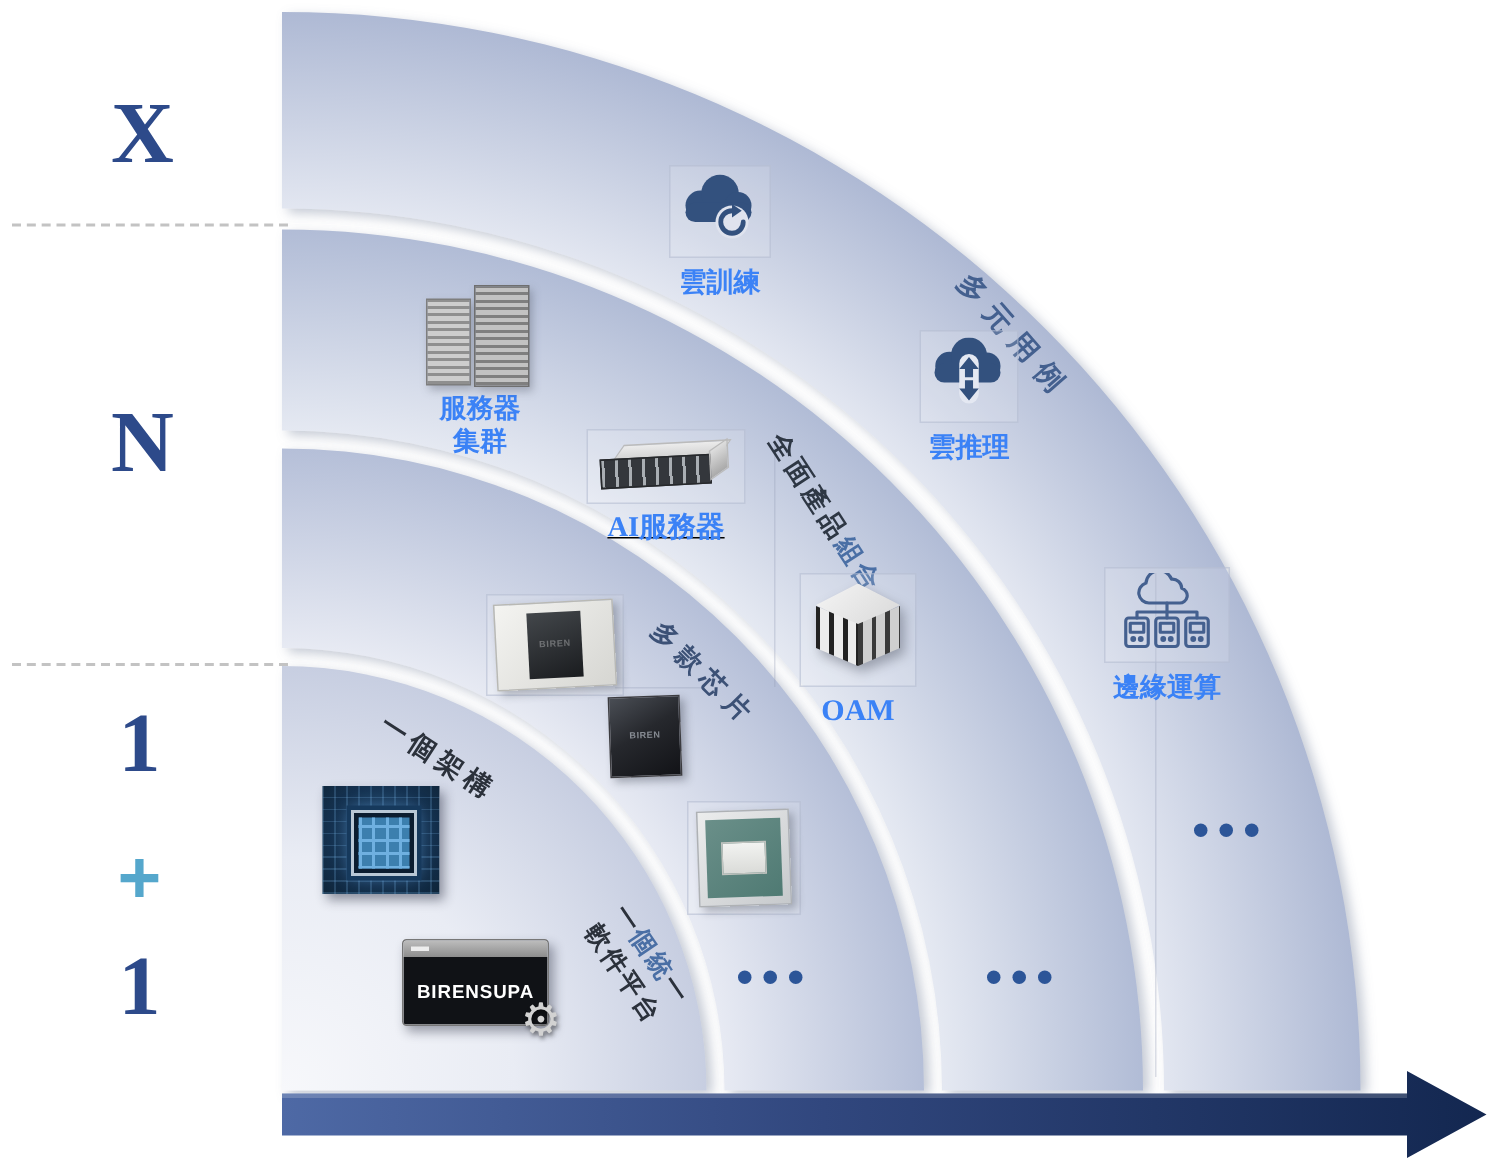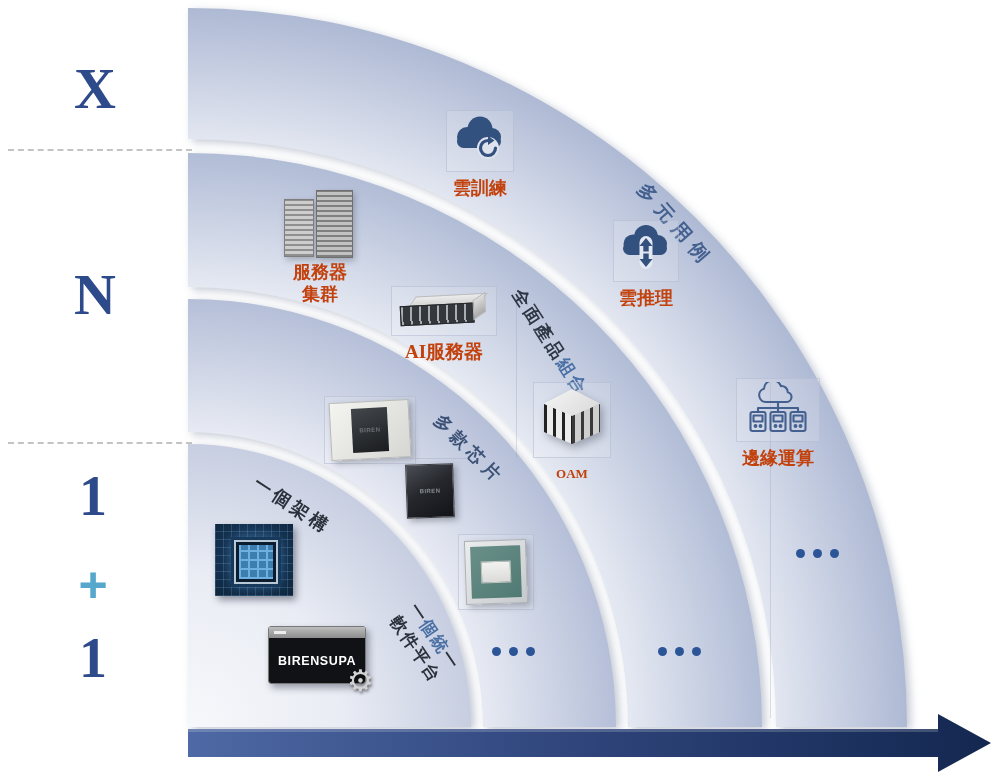--- a/index.html
+++ b/index.html
@@ -31,23 +31,23 @@
   .curved.architecture{left:234px;top:494px;width:116px;transform:rotate(33deg);
         font-size:18px;letter-spacing:4px;color:#2b313b;font-weight:600;}
   .curved.platform{left:366px;top:620px;width:118px;transform:rotate(56deg);
         font-size:17px;letter-spacing:2px;color:#2b313b;font-weight:600;line-height:23px;}
   .curved .blue{color:#4a6fa5;}
 
   
   .item{position:absolute;display:flex;flex-direction:column;align-items:center;}
   .frame{border:1px solid rgba(175,184,205,.55);background:rgba(255,255,255,.14);
          display:flex;align-items:center;justify-content:center;}
-  .ilabel{font-family:"Liberation Serif",serif;color:#c2410c;font-size:18px;
+  .ilabel{font-family:"Liberation Serif",serif;color:#3b82f6;font-size:18px;
           text-align:center;margin-top:5px;font-weight:600;line-height:22px;}
-  .ilabel.latin{font-weight:700;font-size:13px;}
+  .ilabel.latin{font-weight:700;font-size:20px;}
 
   
   .dots{position:absolute;display:flex;gap:8px;}
   .dots i{width:9px;height:9px;border-radius:50%;background:#2c5598;}
 
   
   .rack-art{position:relative;width:72px;height:66px;filter:drop-shadow(2px 3px 3px rgba(50,55,70,.3));}
   .rack-a{position:absolute;left:0;top:9px;width:28px;height:56px;border:1px solid #7e7e7e;
           background:repeating-linear-gradient(0deg,#8f8f8f 0 2px,#cdcdcd 2px 5px);}
   .rack-b{position:absolute;left:32px;top:0;width:35px;height:66px;border:1px solid #6f6f6f;
@@ -253,21 +253,21 @@
     <div class="rack-art">
       <div class="rack-a"></div>
       <div class="rack-b"></div>
     </div>
     <div class="ilabel">
       <div>服務器</div>
       <div>集群</div>
     </div>
   </div>
 
-  <div class="item" style="left:390px;top:286px;width:108px;">
+  <div class="item" style="left:390px;top:286px;width:108px;text-decoration:underline;">
     <div class="frame" style="width:104px;height:48px;">
       <div class="ai-art">
         <div class="ai-top"></div>
         <div class="ai-front"></div>
         <div class="ai-side"></div>
       </div>
     </div>
     <div class="ilabel" style="font-size:19px;font-weight:700;">AI服務器</div>
   </div>
 

